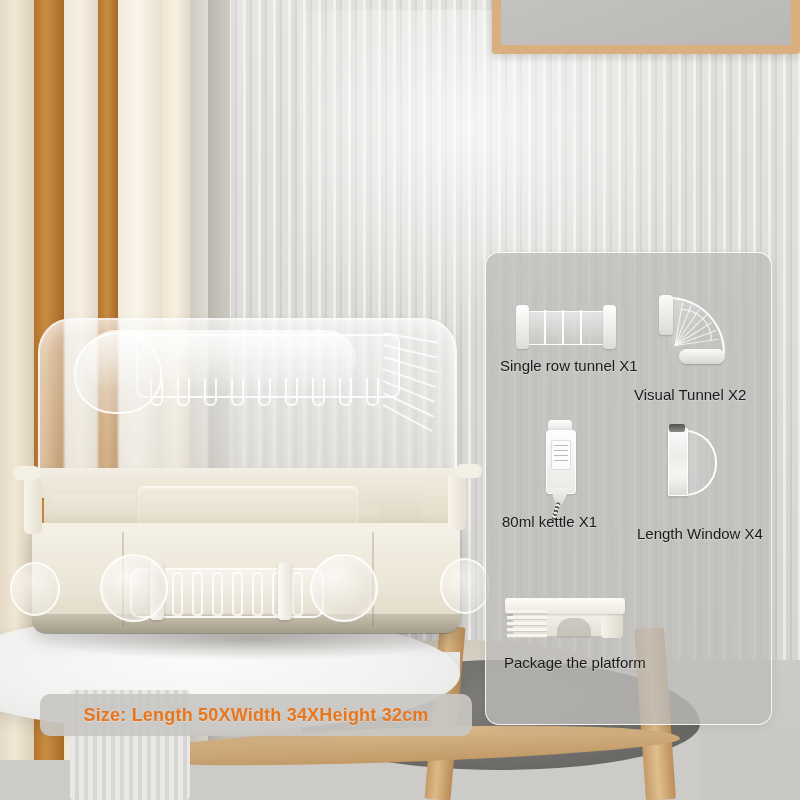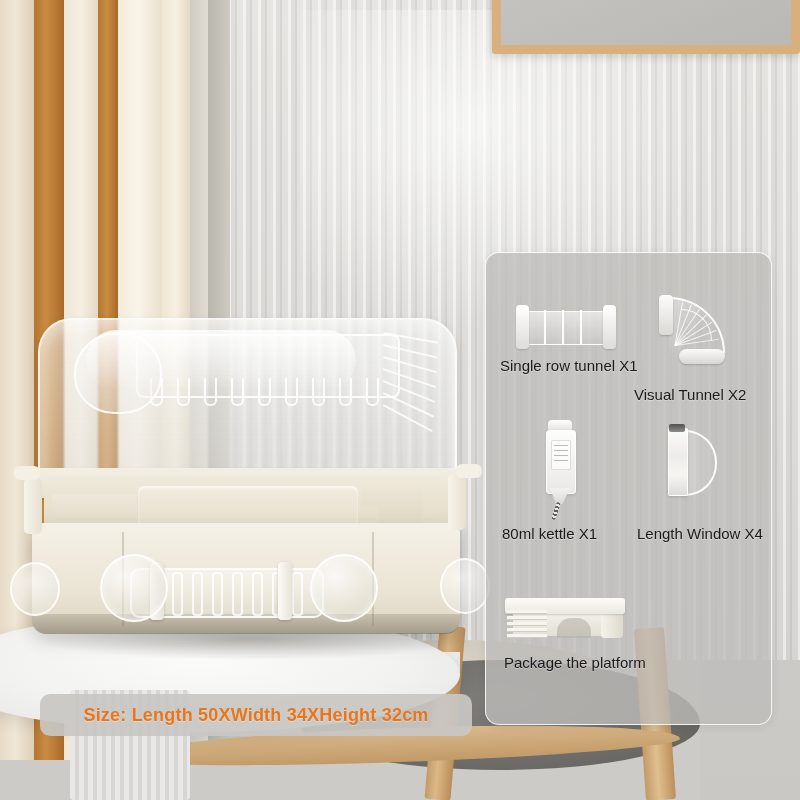--- a/index.html
+++ b/index.html
@@ -511,21 +511,21 @@
     <div class="bodyk"></div>
     <div class="lbl">
       <i style="top:4px"></i>
         <i style="top:9px"></i>
         <i style="top:14px"></i>
         <i style="top:19px"></i>
     </div>
     <div class="tip"></div>
     <div class="spout"></div>
   </div>
-  <div class="accLabel" style="left:502px;top:525px">80ml kettle X1</div>
+  <div class="accLabel" style="left:502px;top:513px">80ml kettle X1</div>
 
   <div class="art-window">
     <div class="domeD"></div>
     <div class="plate"></div>
     <div class="clip"></div>
   </div>
   <div class="accLabel" style="left:637px;top:525px">Length Window X4</div>
 
   <div class="art-plat">
     <div class="leg"></div>

